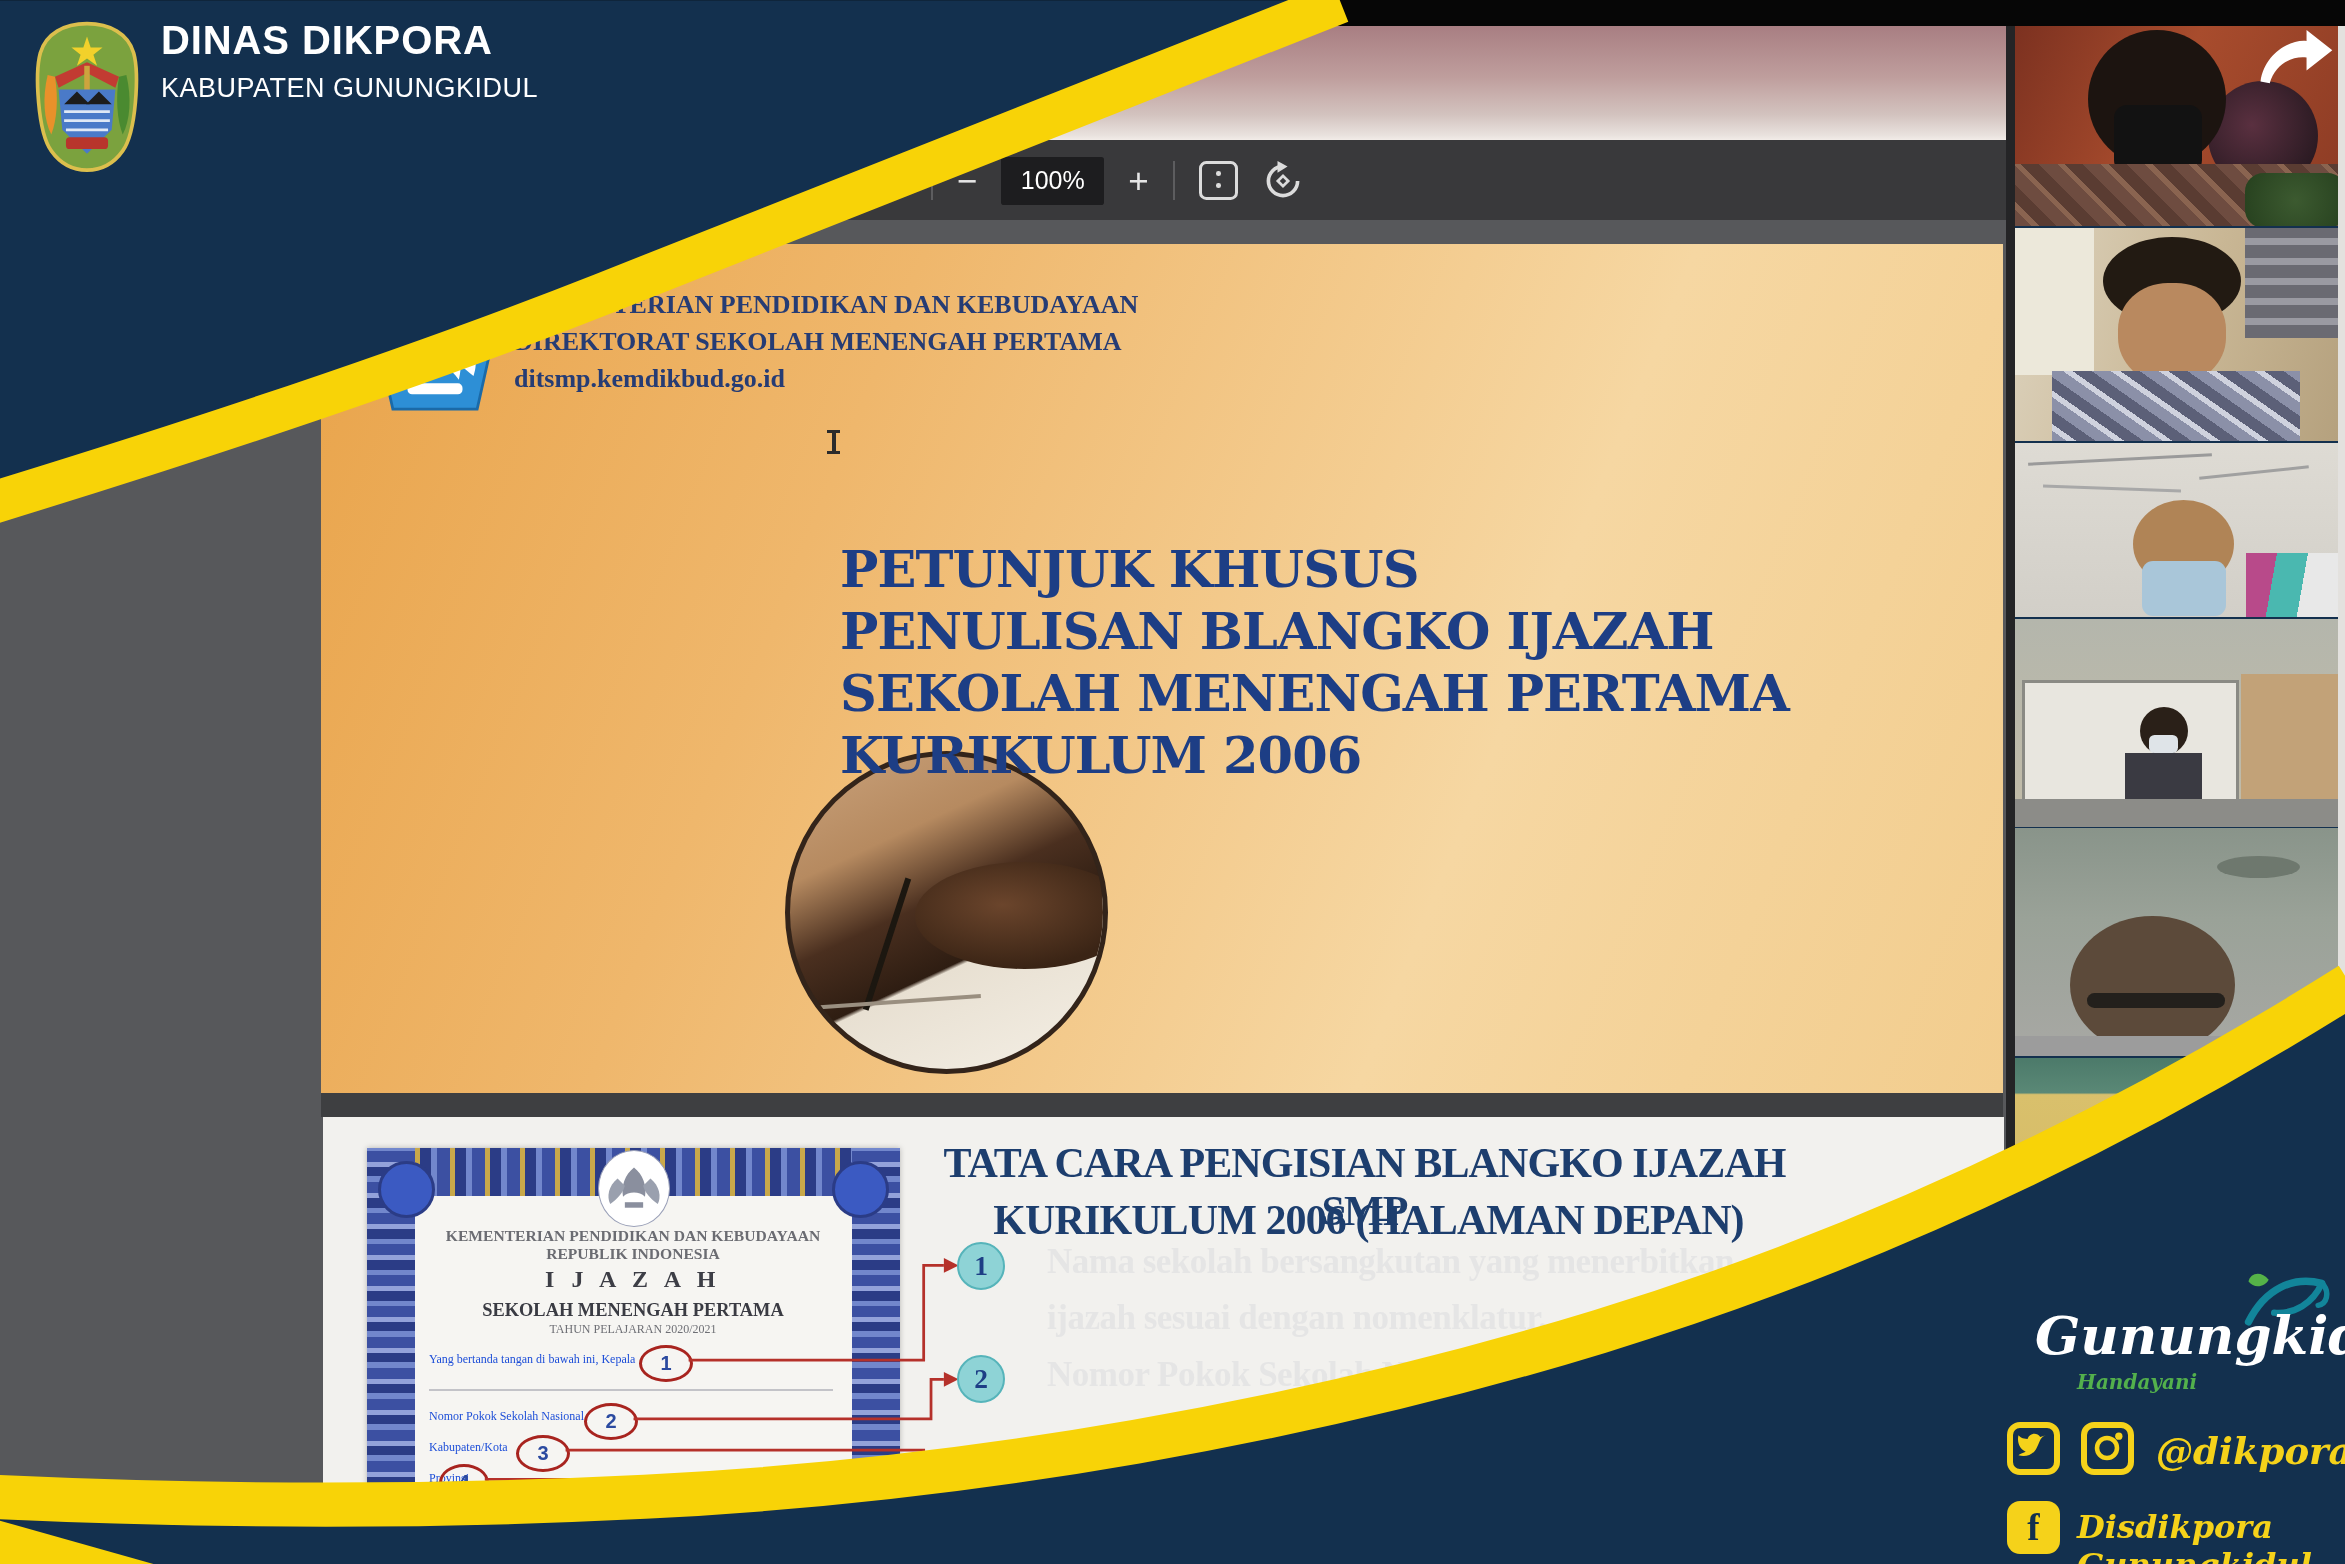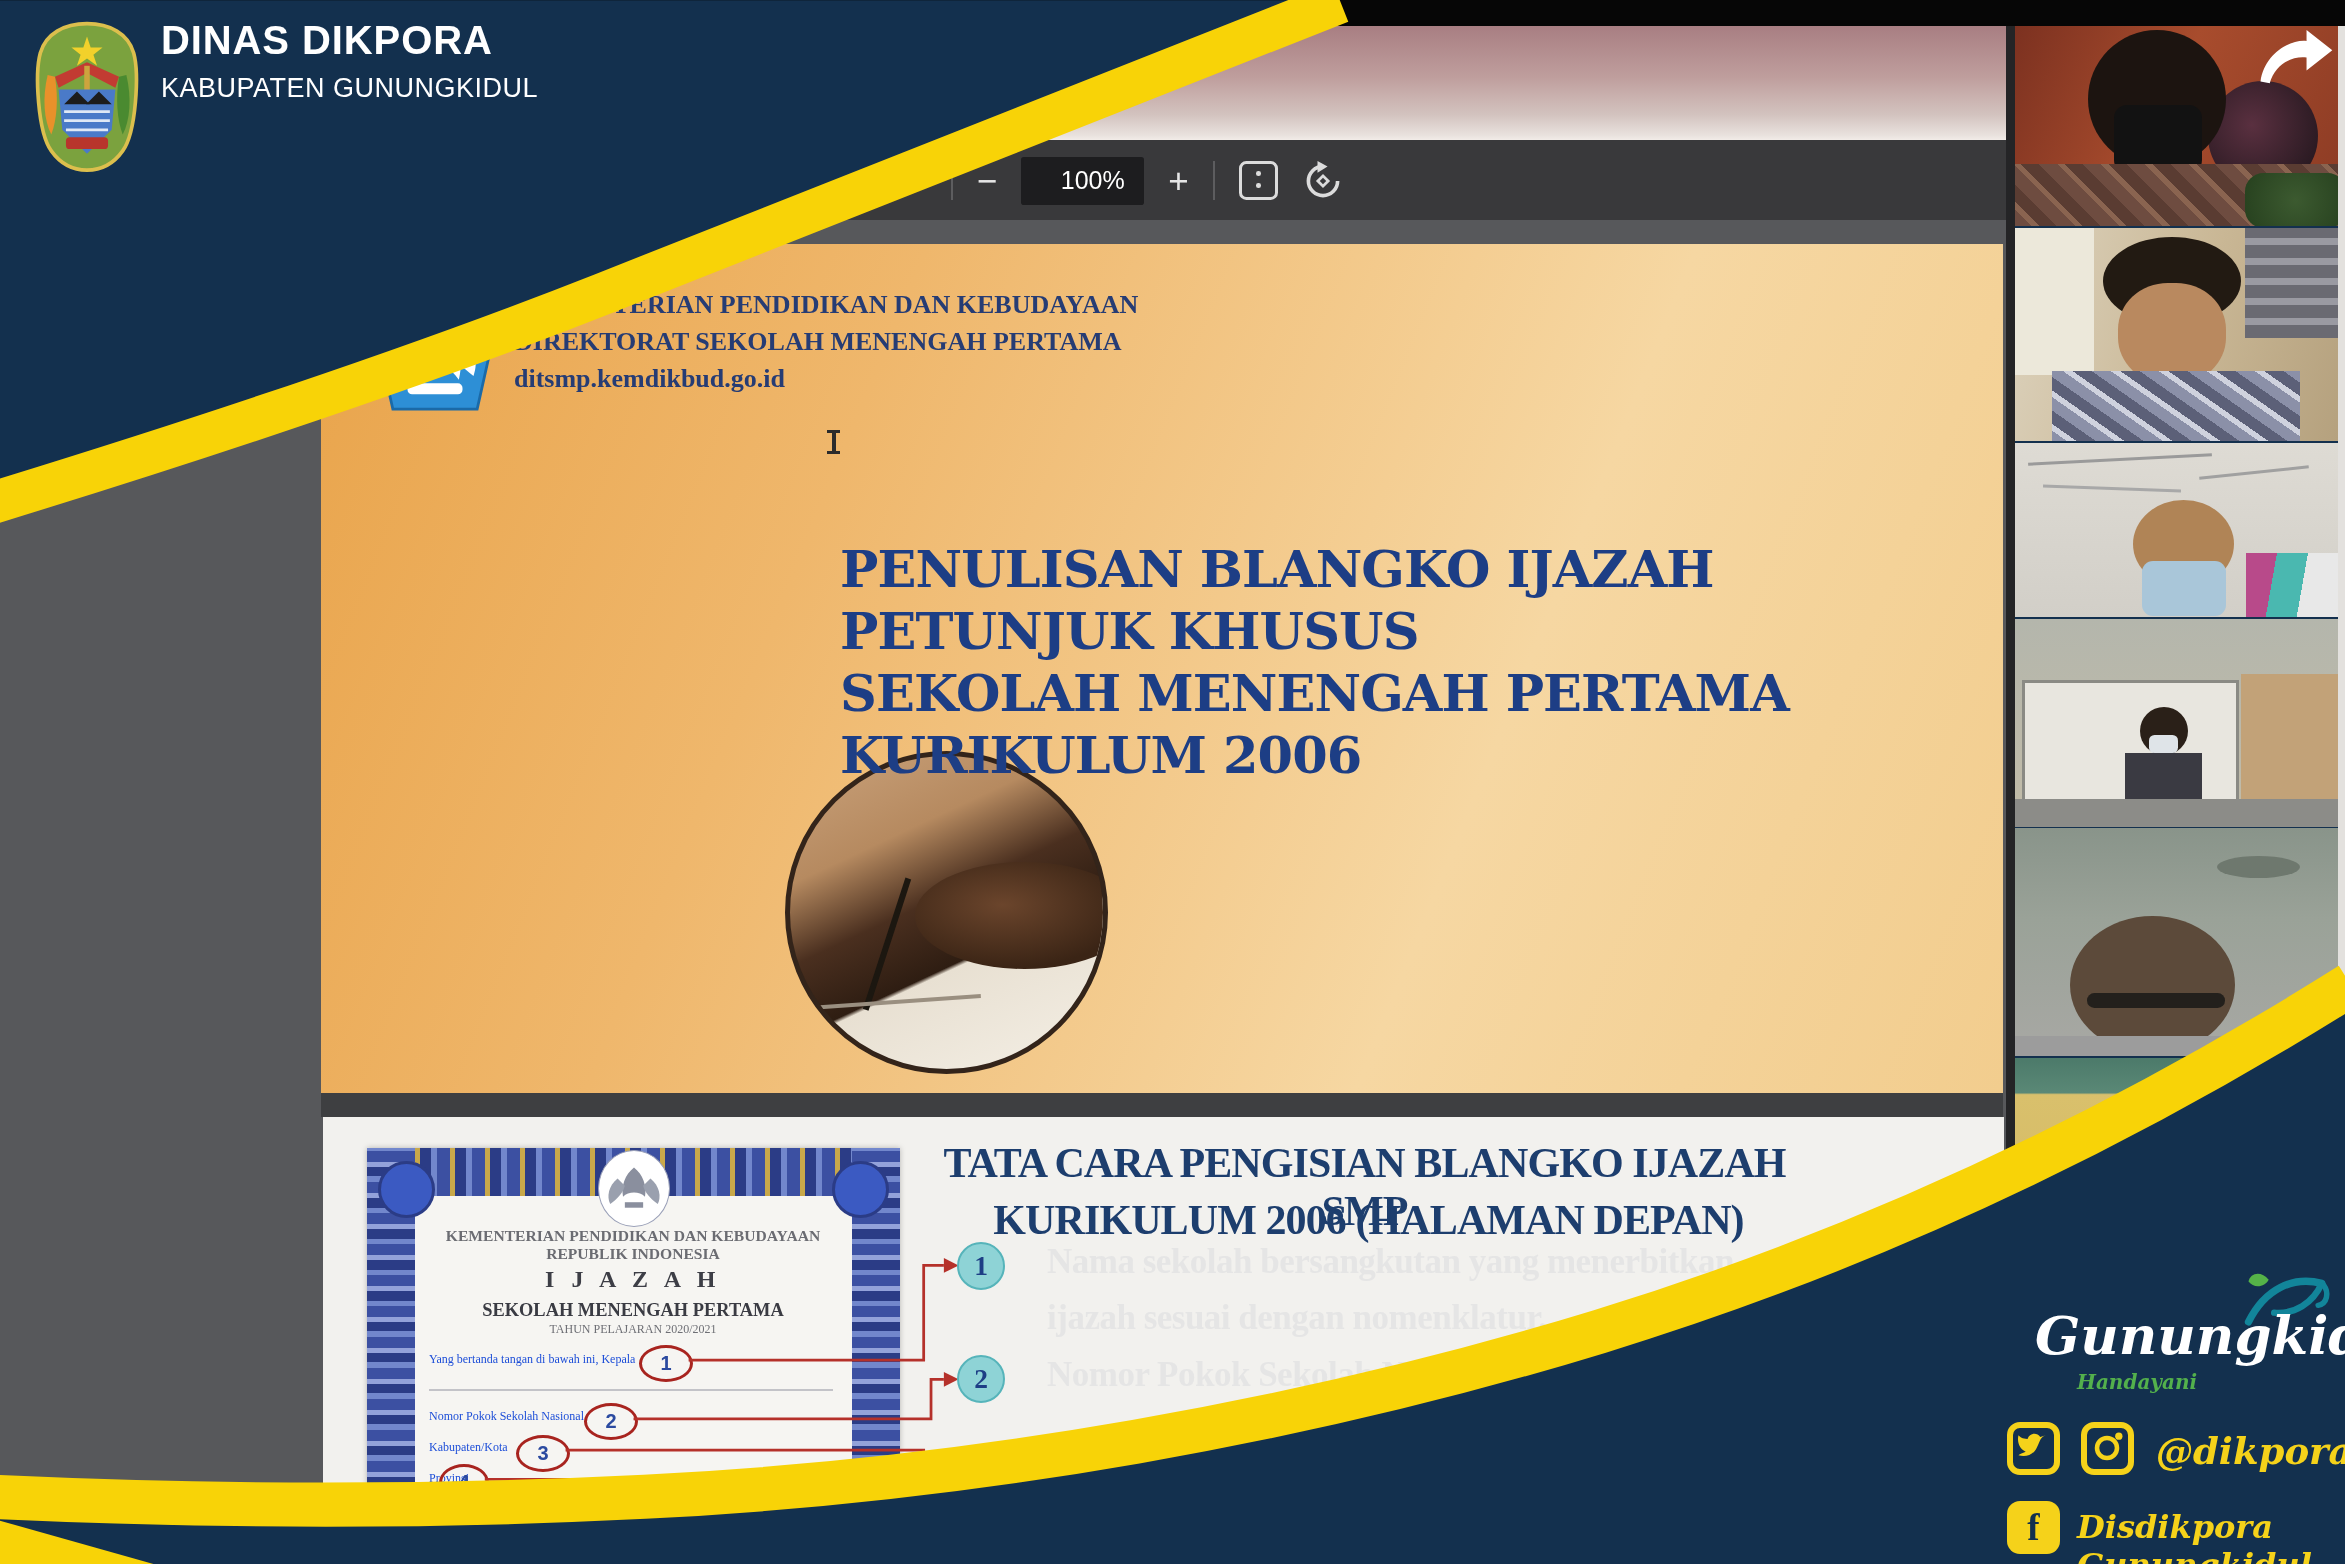--- a/index.html
+++ b/index.html
@@ -10,21 +10,21 @@
   .dserif{font-family:"DejaVu Serif",serif;}
   .script{font-family:"DejaVu Serif",serif;font-style:italic;font-weight:bold;}
 
   
   #topbar{left:0;top:0;width:2345px;height:26px;background:#060606;}
   #pinkband{left:0;top:26px;width:2006px;height:114px;
     background:linear-gradient(180deg,#a87e82 0%,#bf9e9d 45%,#d3c3bf 78%,#e9e2de 96%,#f2ece8 100%);}
   #toolbar{left:0;top:140px;width:2006px;height:81px;background:#39393b;
     display:flex;align-items:center;gap:24px;padding-left:770px;box-sizing:border-box;color:#e6e6e6;}
   .tb-box{background:#1d1d1f;border-radius:2.8px;display:flex;align-items:center;justify-content:center;
-    color:#fff;font-size:27px;padding-left:20px;}
+    color:#fff;font-size:27px;}
   .tb-divider{width:1.8px;height:39px;background:#5d5d5f;}
   .tb-btn{font-size:35px;color:#e6e6e6;line-height:1;}
   #viewer{left:0;top:220px;width:2006px;height:1344px;background:#57585b;}
   #page-gap{left:321px;top:1093px;width:1682px;height:24px;background:#3e3f41;}
   #strip-divider{left:2006px;top:26px;width:9.2px;height:1539px;background:#242426;}
   #strip-edge{left:2338px;top:26px;width:7.3px;height:1539px;background:#e3e1de;}
 
   
   #page1{left:321px;top:244px;width:1682px;height:849px;
     background:linear-gradient(112deg,#e9a44b 0%,#efb76c 30%,#f6d7a2 68%,#f2cd8e 100%);}
@@ -128,22 +128,22 @@
       <div class="ministry-line">ditsmp.kemdikbud.go.id</div>
     </div>
 
     <div id="circle-photo" class="abs">
       <div class="finger"></div>
         <div class="pen"></div>
         <div class="penline"></div>
     </div>
 
     <div id="title1" class="abs dserif" style="left:519px;top:294px;">
+      <div>PETUNJUK KHUSUS</div>
       <div>PENULISAN BLANGKO IJAZAH</div>
-      <div>PETUNJUK KHUSUS</div>
       <div>SEKOLAH MENENGAH PERTAMA</div>
       <div>KURIKULUM 2006</div>
     </div>
   </div>
 
   <div id="page-gap" class="abs"></div>
 
   <div id="page2" class="abs"></div>
 
   <div id="ijazah" class="abs">

